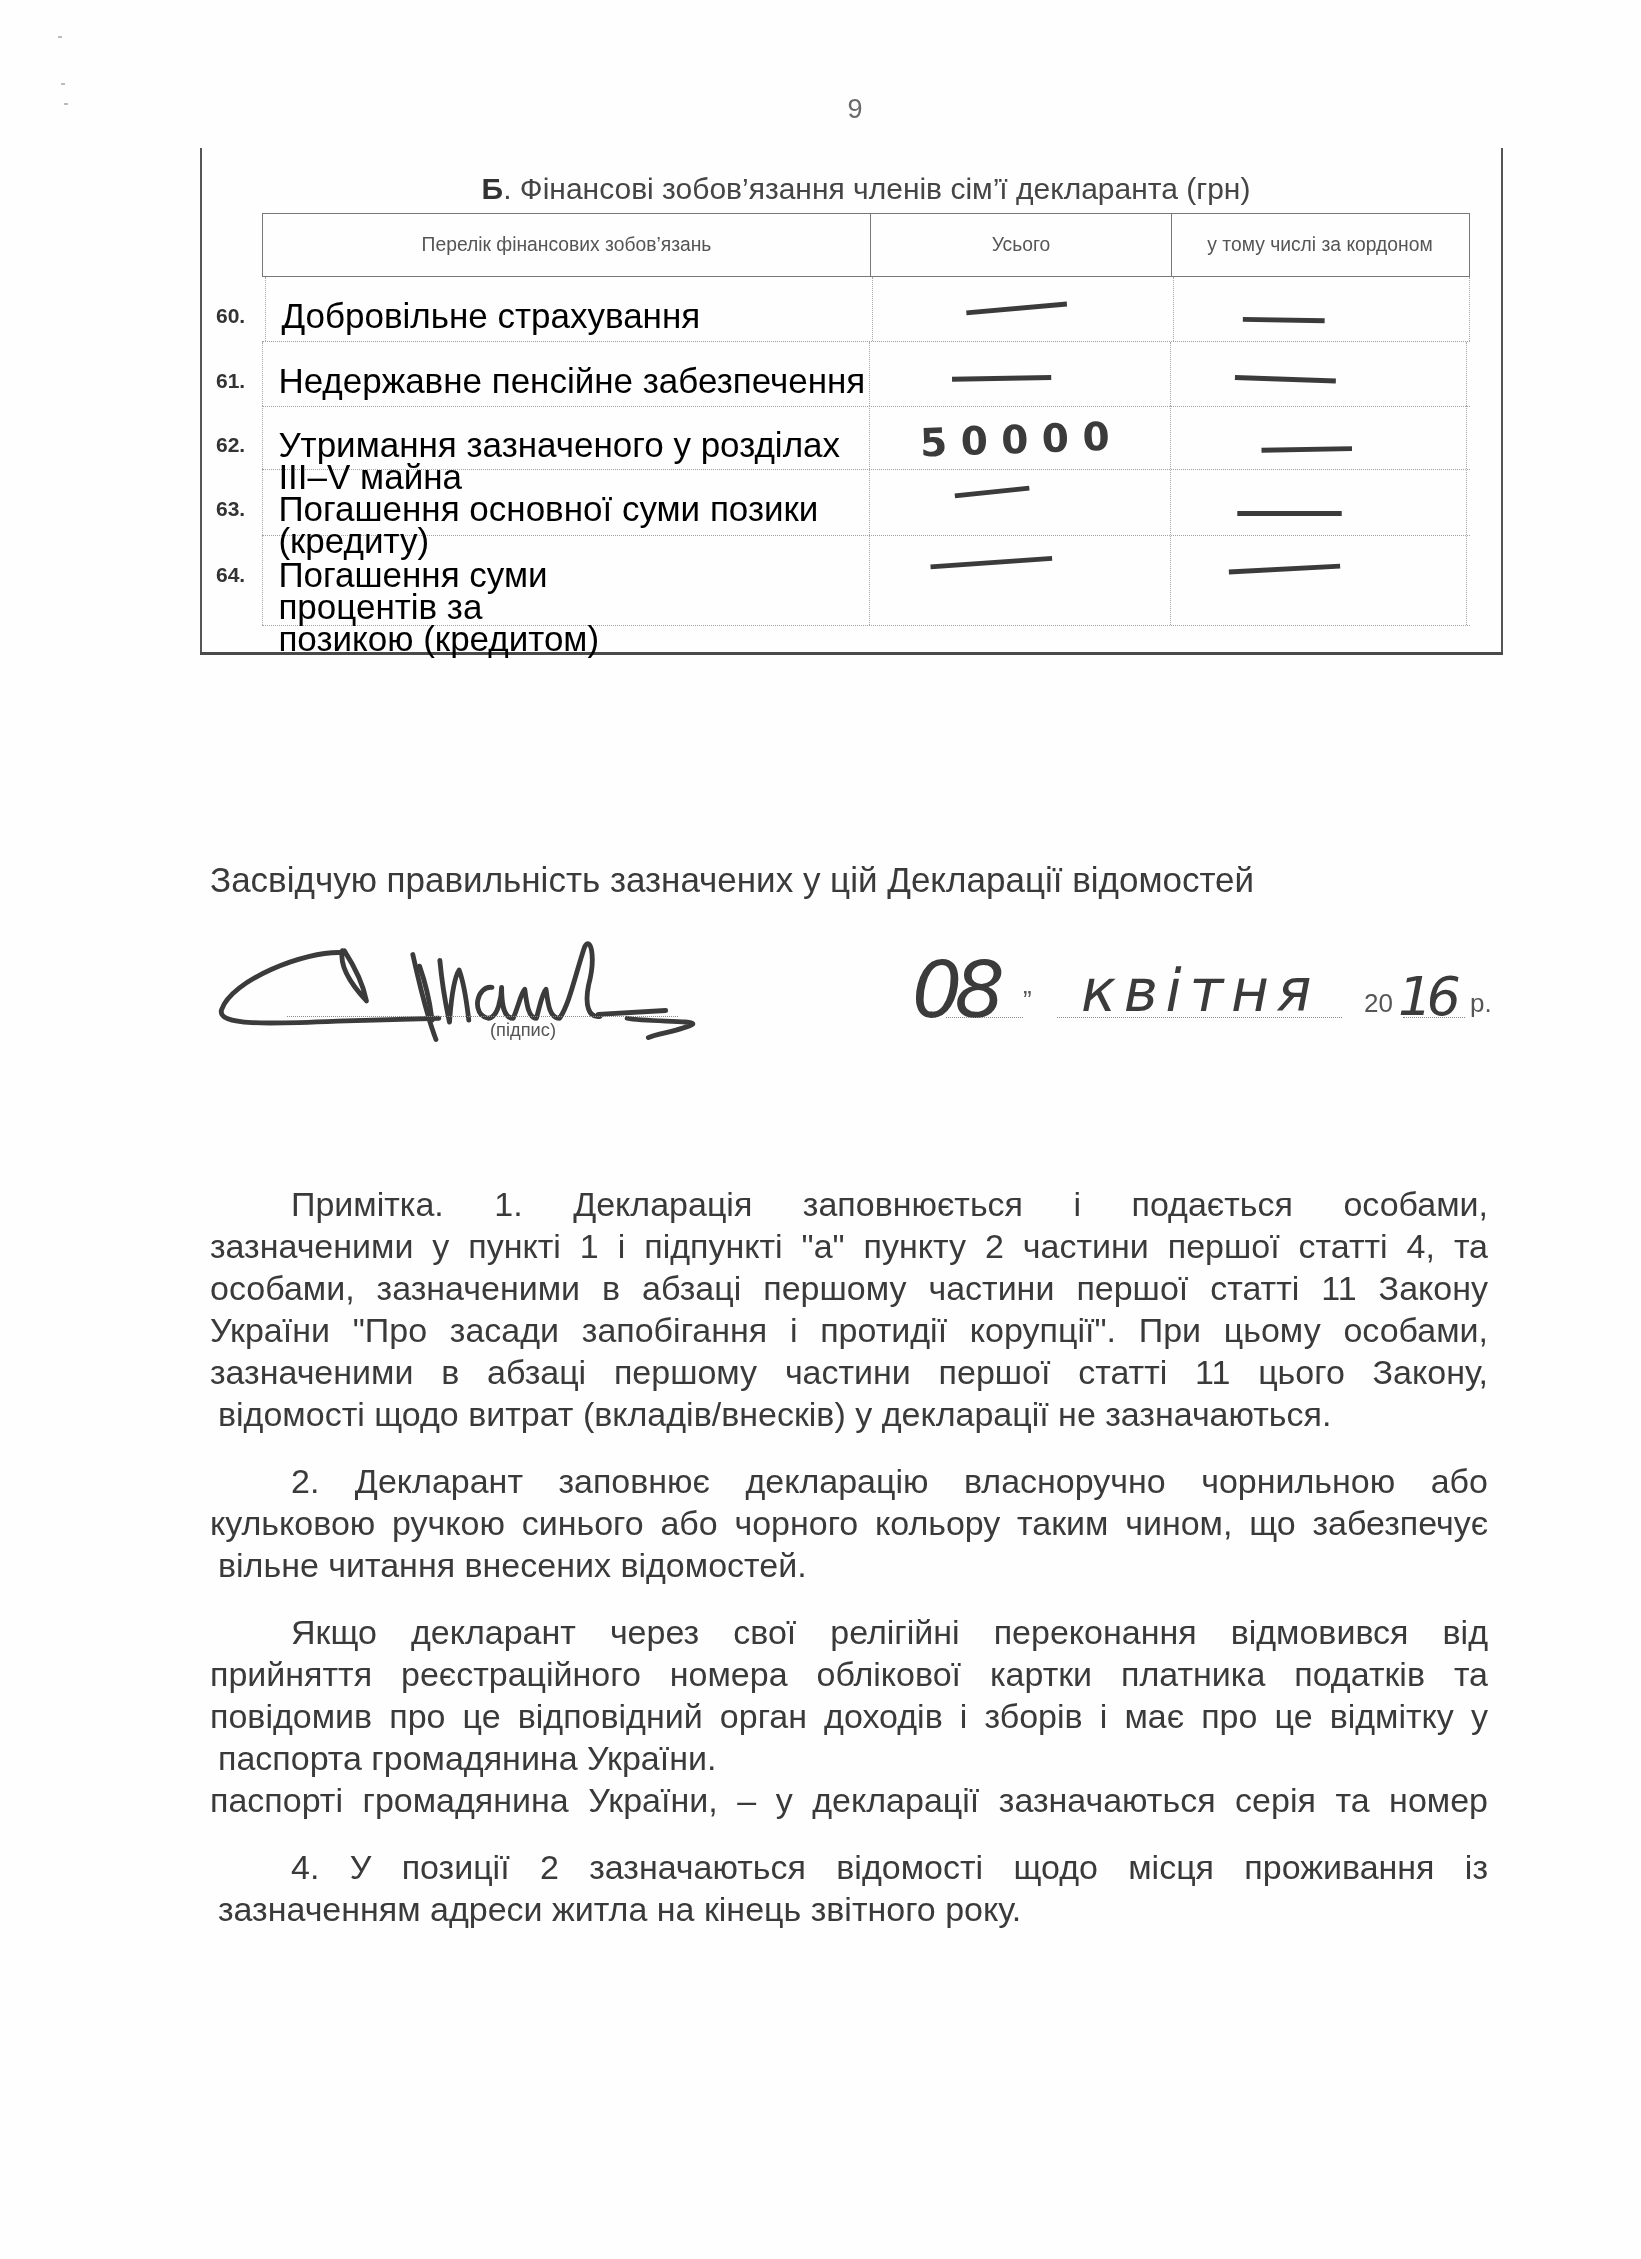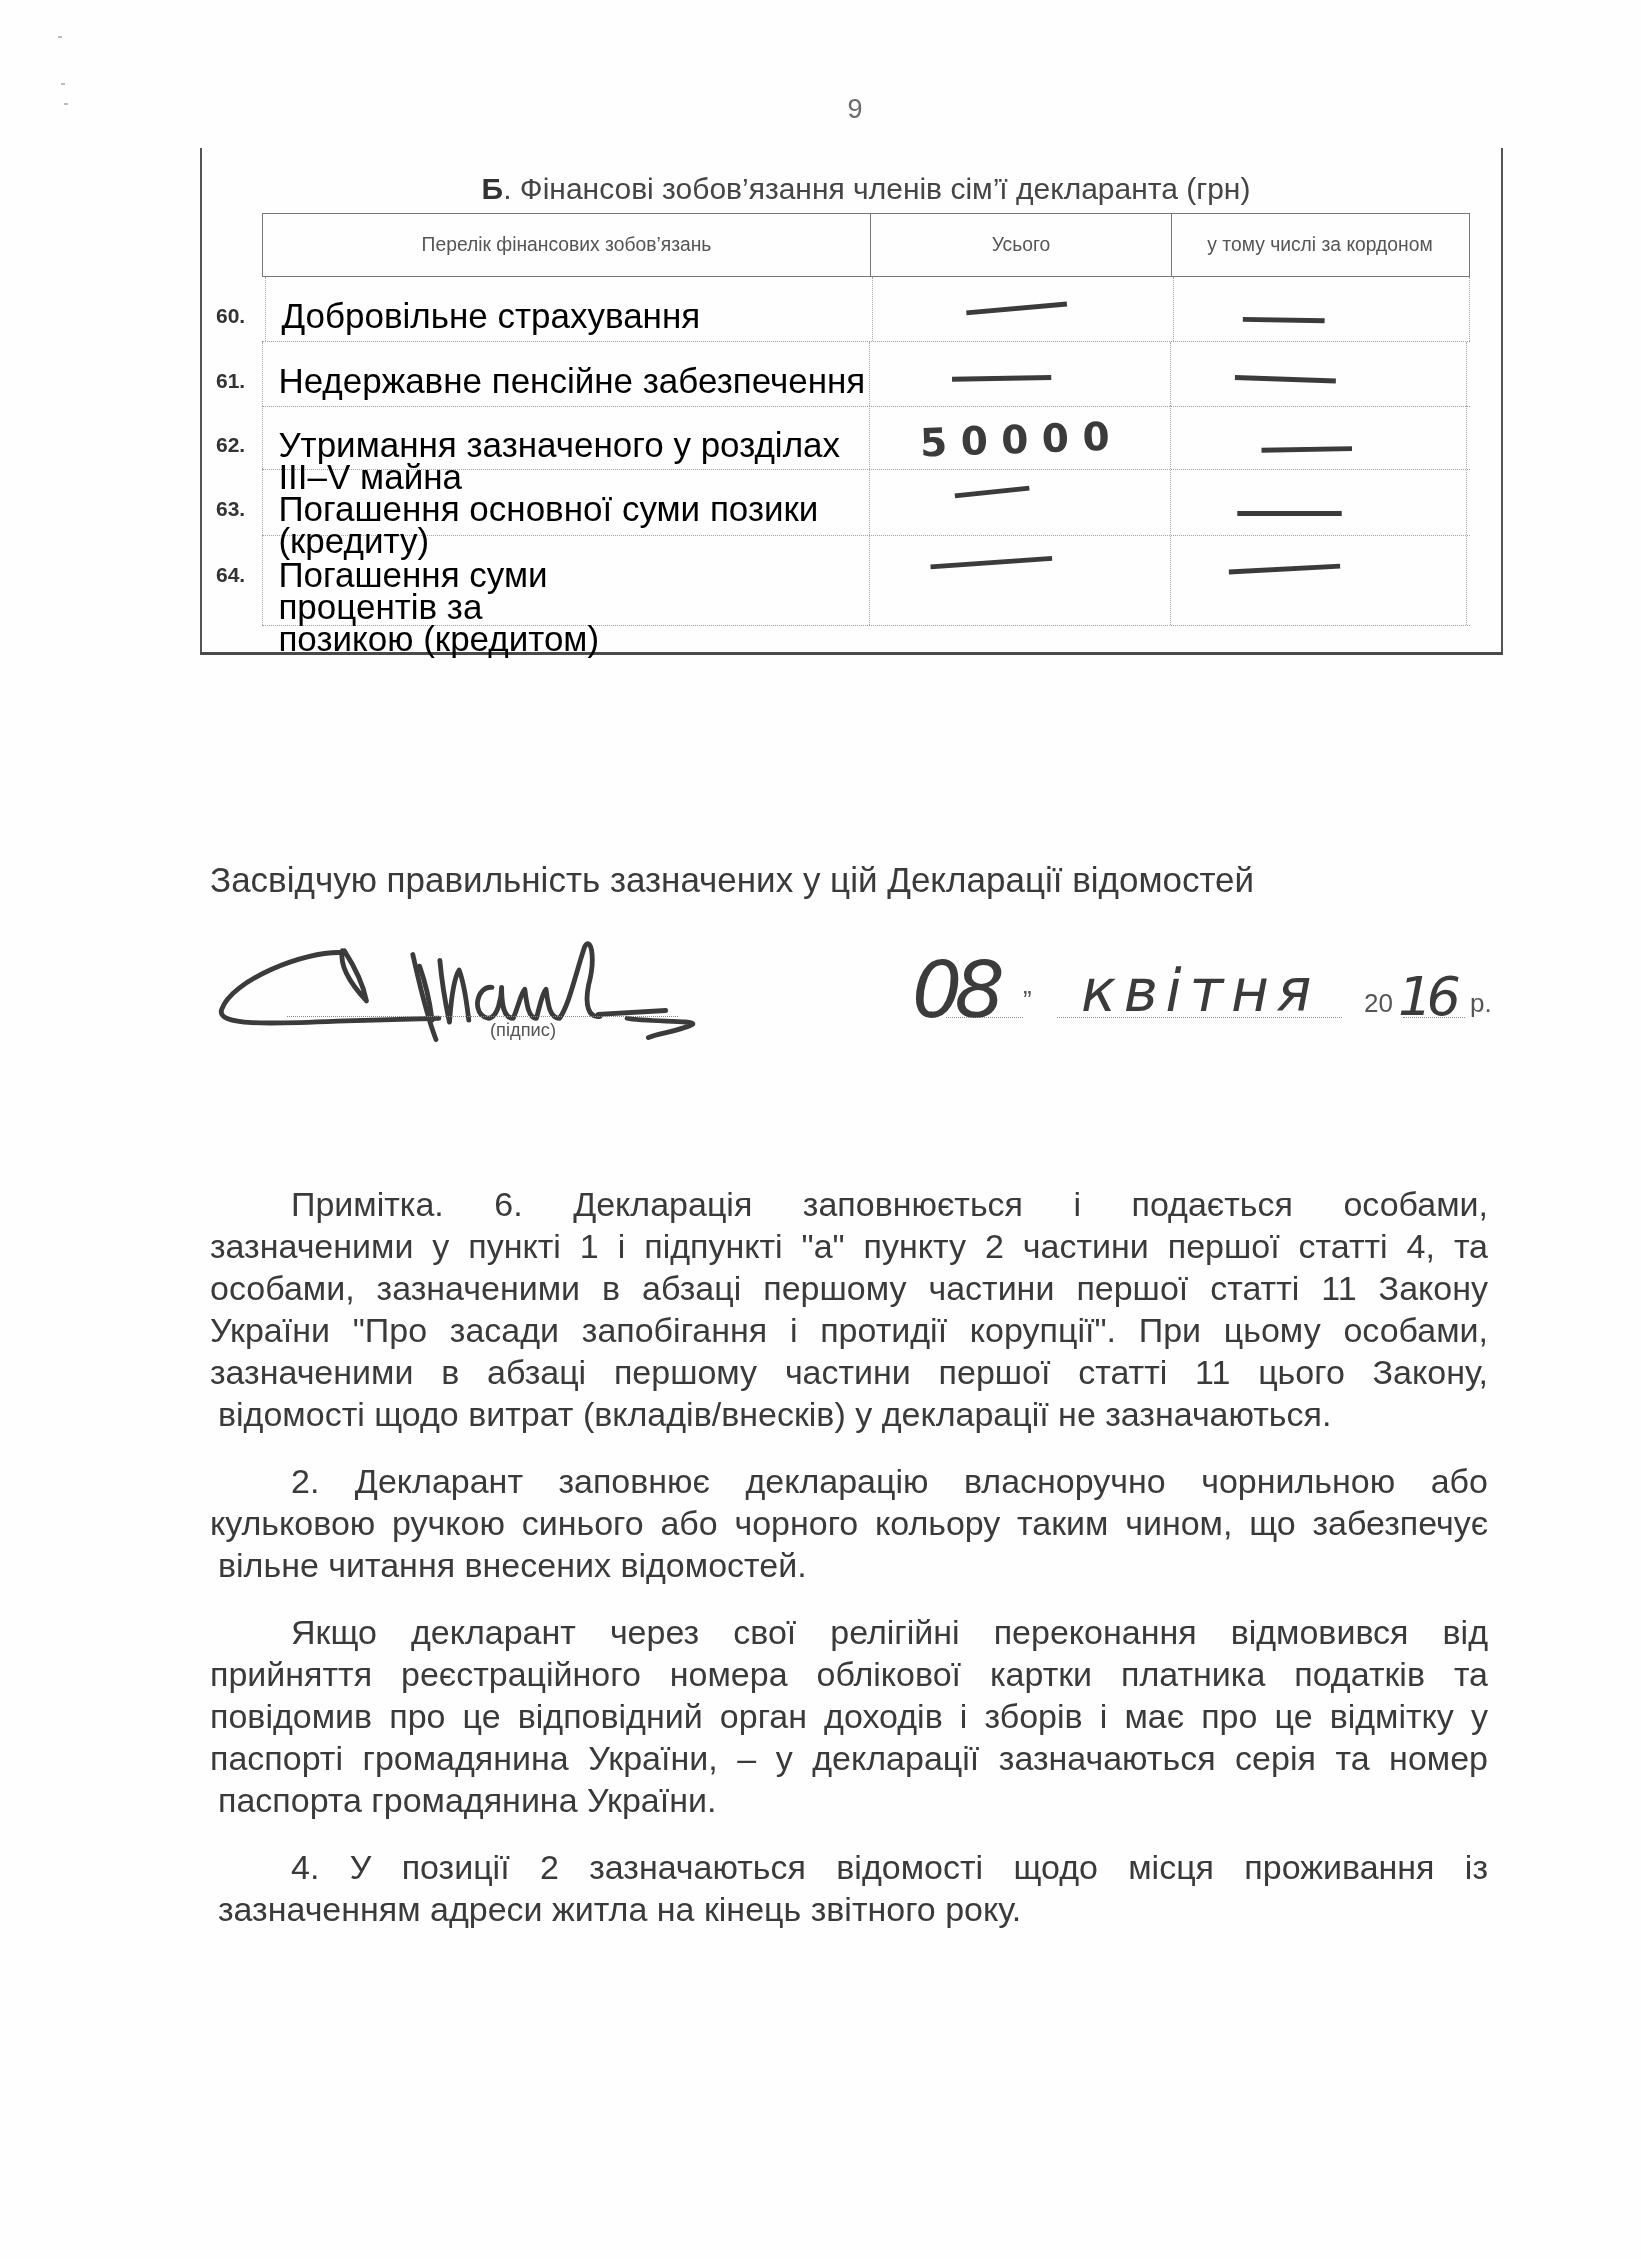--- a/index.html
+++ b/index.html
@@ -155,38 +155,38 @@
   <span class="abs printed-sm" style="left:1023px;top:987px;">”</span>
   <span class="hw hw-date" style="left:1081px;top:962px;font-size:58px;line-height:58px;letter-spacing:7.7px;">квітня</span>
   <div class="abs date-line" style="left:1057px;width:285px;"></div>
   <span class="abs printed-sm" style="left:1364px;top:990px;">20</span>
   <span class="hw hw-date" style="left:1398px;top:970px;font-size:54px;line-height:54px;letter-spacing:-5.8px;">16</span>
   <div class="abs date-line" style="left:1403px;width:62px;"></div>
   <span class="abs printed-sm" style="left:1470px;top:990px;">р.</span>
 
   <div class="abs notes">
     <p class="para">
-      <span class="ln first">Примітка. 6. Декларація заповнюється і подається особами,</span>
+      <span class="ln first">Примітка. 1. Декларація заповнюється і подається особами,</span>
       <span class="ln">зазначеними  у пункті 1 і підпункті "а" пункту 2 частини першої статті 4, та</span>
       <span class="ln">особами, зазначеними в абзаці першому частини першої статті 11 Закону</span>
       <span class="ln">України "Про засади запобігання і протидії корупції". При цьому особами,</span>
       <span class="ln">зазначеними в абзаці першому частини першої статті 11 цього Закону,</span>
       <span class="ln last">відомості щодо витрат (вкладів/внесків) у декларації не зазначаються.</span>
     </p>
     <p class="para">
       <span class="ln first">2. Декларант заповнює декларацію власноручно чорнильною або</span>
       <span class="ln">кульковою ручкою синього або чорного кольору таким чином, що забезпечує</span>
       <span class="ln last">вільне читання внесених відомостей.</span>
     </p>
     <p class="para">
       <span class="ln first">Якщо декларант через свої релігійні переконання відмовився від</span>
       <span class="ln">прийняття реєстраційного номера облікової картки платника податків та</span>
       <span class="ln">повідомив про це відповідний орган доходів і зборів і має про це відмітку у</span>
+      <span class="ln last">паспорта громадянина України.</span>
       <span class="ln">паспорті громадянина України, – у декларації зазначаються серія та номер</span>
-      <span class="ln last">паспорта громадянина України.</span>
     </p>
     <p class="para">
       <span class="ln first">4. У позиції 2 зазначаються відомості щодо місця проживання із</span>
       <span class="ln last">зазначенням адреси житла на кінець звітного року.</span>
     </p>
   </div>
 
 </div>
 
 

